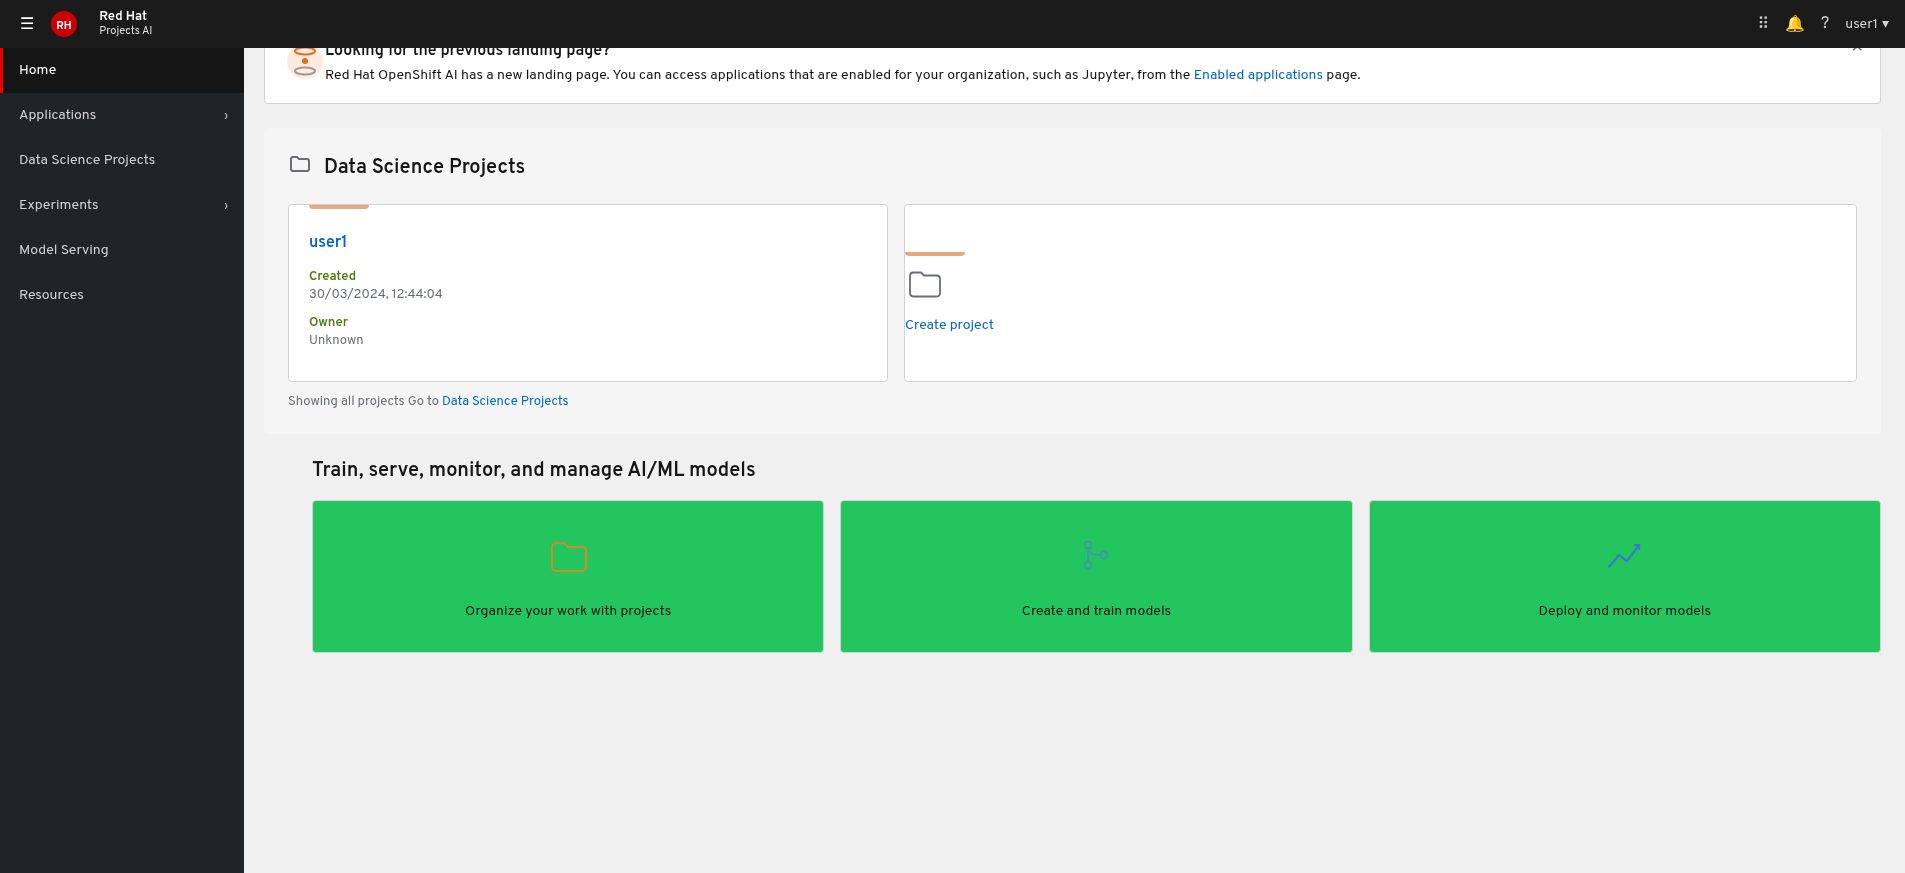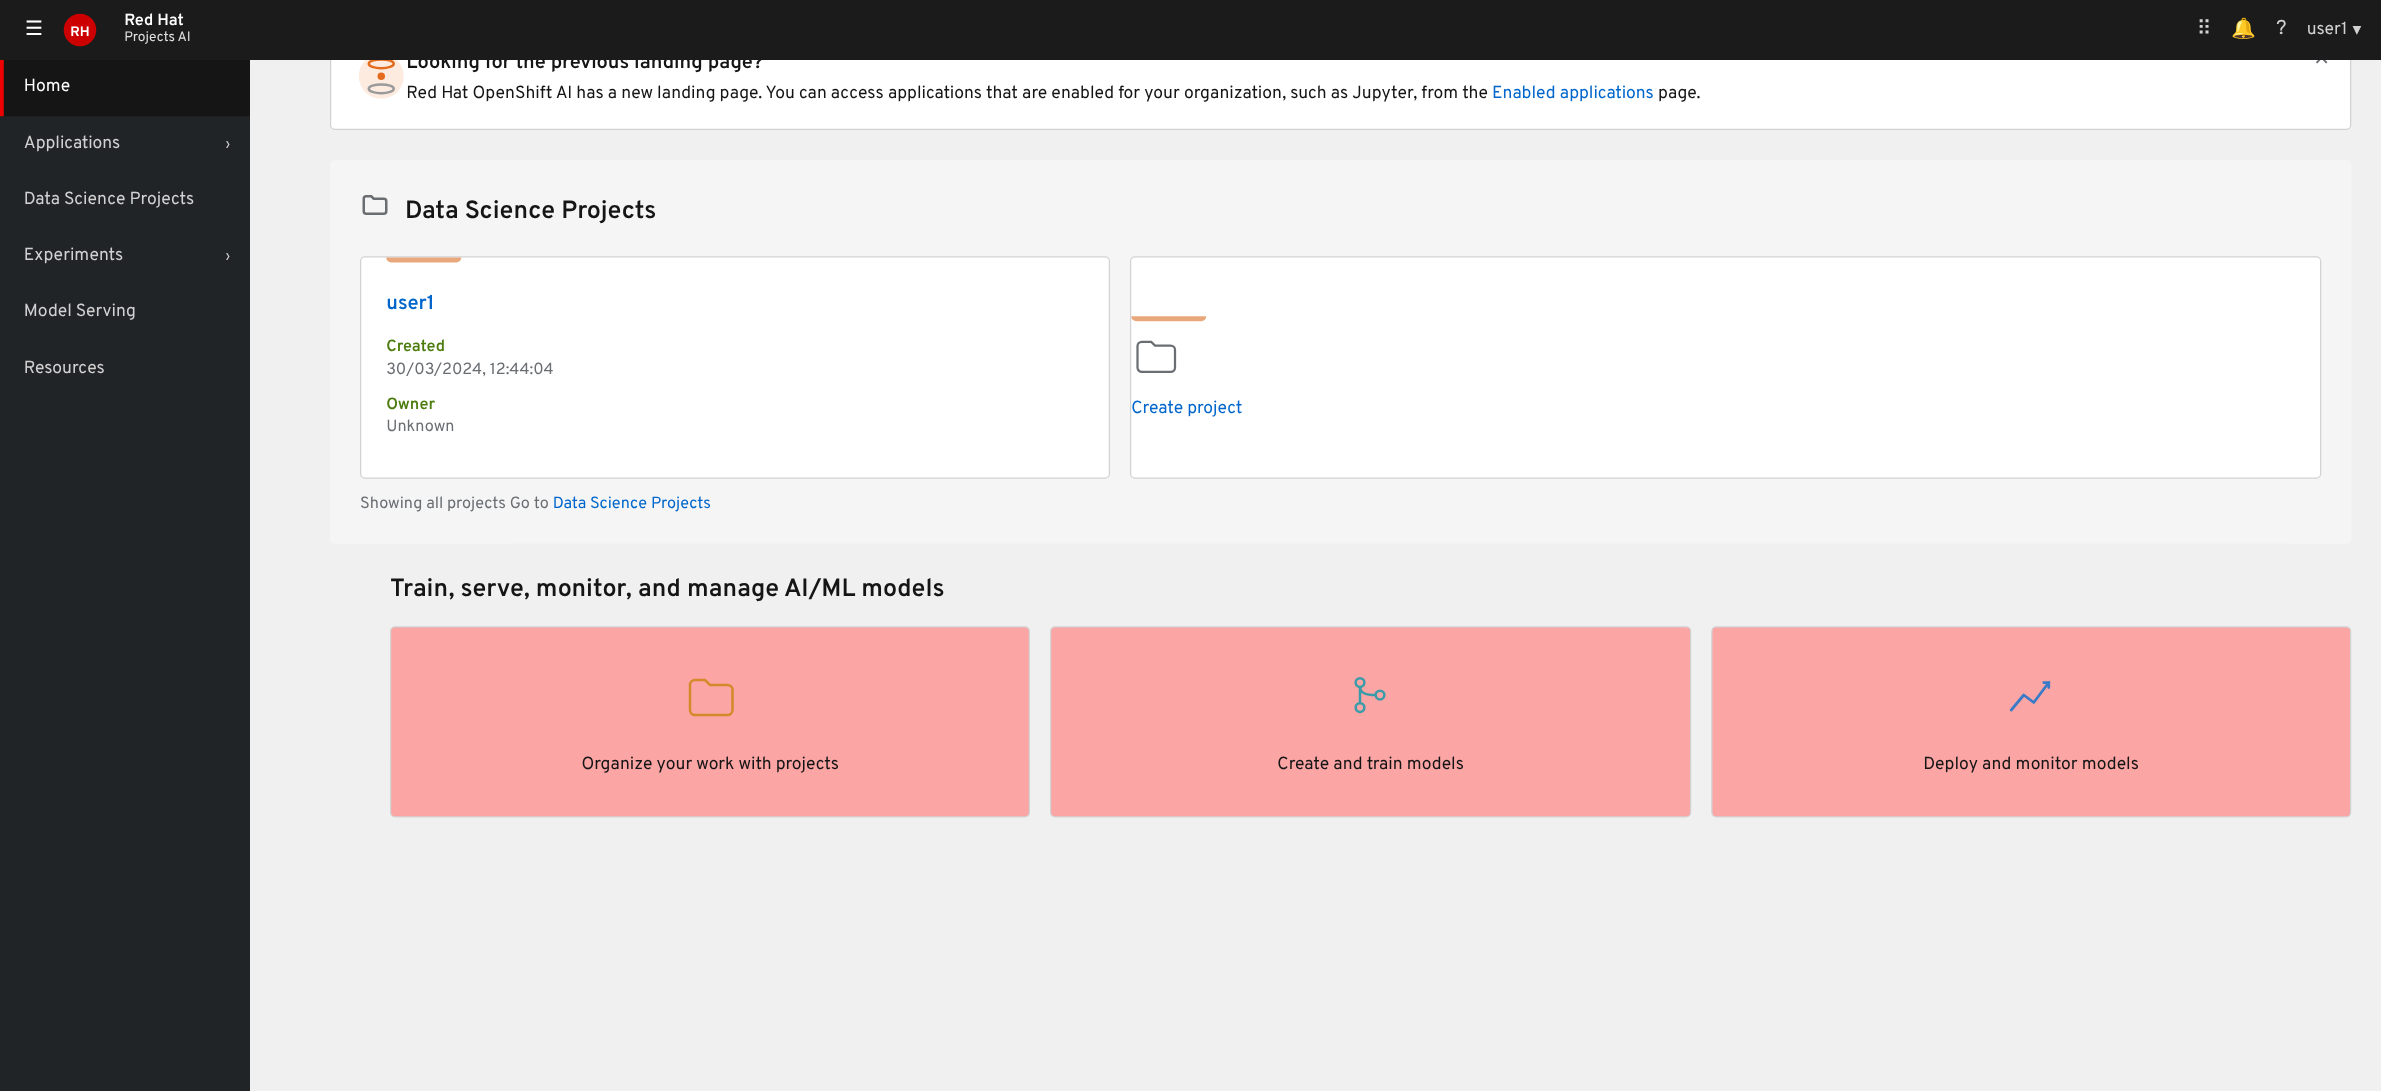--- a/index.html
+++ b/index.html
@@ -21,21 +21,21 @@
     .brand { display: flex; align-items: center; gap: 21px; }
     .brand-text { color: #fff; line-height: 1.2; }
     .brand-text .line1 { font-size: 13px; font-weight: 600; }
     .brand-text .line2 { font-size: 11px; opacity: 0.85; }
     .topnav-right { display: flex; align-items: center; gap: 16px; }
     .topnav-icon { color: #d2d2d2; font-size: 16px; cursor: pointer; }
     .user-menu { display: flex; align-items: center; gap: 4px; color: #d2d2d2; cursor: pointer; font-size: 14px; }
 
     
     .sidebar {
-      width: 200px;
+      width: 244px;
       background: #212427;
       min-height: calc(100vh - 48px);
       position: fixed;
       top: 48px;
       left: 0;
       bottom: 0;
       overflow-y: auto;
     }
     .sidebar-item {
       display: flex;
@@ -130,21 +130,21 @@
     .create-card a { color: #0066cc; text-decoration: none; font-size: 14px; cursor: pointer; }
 
     .showing-text { font-size: 13px; color: #6a6e73; margin-top: 12px; }
     .showing-text a { color: #0066cc; text-decoration: none; }
 
     
     .train-section { padding: 0; margin-left: 48px; }
     .train-title { font-size: 20px; font-weight: 600; color: #151515; margin-bottom: 16px; }
     .feature-cards { display: flex; gap: 16px; }
     .feature-card {
-      background: #fca5a5;
+      background: #22c55e;
       border: 1px solid #d2d2d2;
       border-radius: 4px;
       padding: 32px 20px;
       flex: 1;
       display: flex;
       flex-direction: column;
       align-items: center;
       gap: 12px;
       cursor: pointer;
     }

